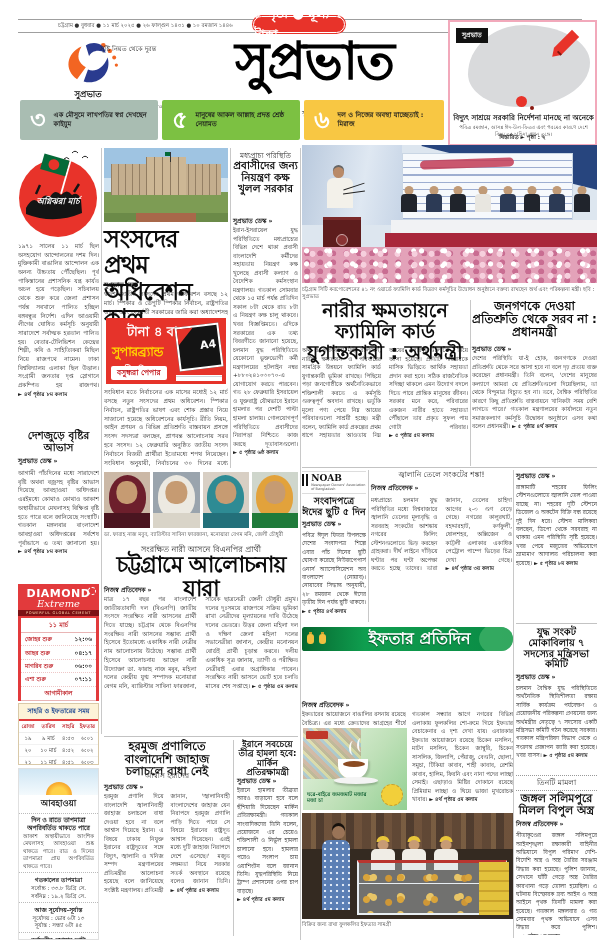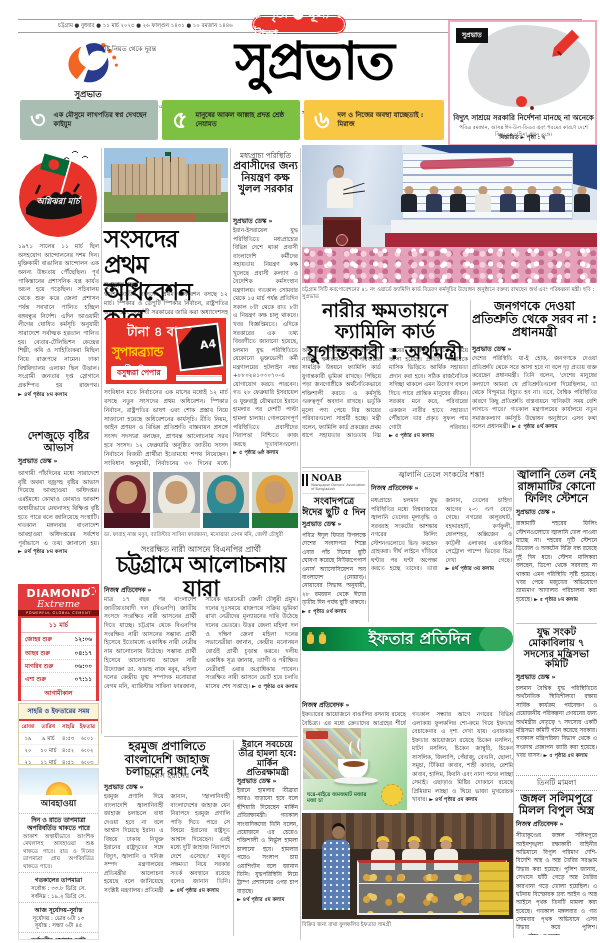--- a/index.html
+++ b/index.html
@@ -478,21 +478,20 @@
   <div class="abs" style="left:371px;top:469px;width:141px">
     <div class="kick ctr" style="font-size:7.5px">জ্বালানি তেলে সংকটের শঙ্কা!</div>
     <div class="by" style="margin-top:2px">নিজস্ব প্রতিবেদক »</div>
     <div class="j" style="font-size:5.7px;height:96px;margin-top:2px;column-count:2;column-gap:8px">
       <span>মধ্যপ্রাচ্যে চলমান যুদ্ধ পরিস্থিতির মধ্যে বিশ্ববাজারে জ্বালানি তেলের মূল্যবৃদ্ধি ও সরবরাহ সংকটের আশঙ্কায় নগরের ফিলিং স্টেশনগুলোতে ভিড় করছেন গ্রাহকরা। দীর্ঘ লাইনে দাঁড়িয়ে ঘণ্টার পর ঘণ্টা অপেক্ষা করতে হচ্ছে তাদের। তারা জানান, তেলের চাহিদা আগের ২-৩ গুণ বেড়ে গেছে। নগরের কালুরঘাট, বহদ্দারহাট, কর্ণফুলী, ষোলশহর, অক্সিজেন ও কাট্টলী এলাকার একাধিক পেট্রোল পাম্পে ভিড়ের চিত্র দেখা গেছে।</span>
       <span class="more" style="font-size:5.3px">► ৪র্থ পৃষ্ঠার ৩য় কলাম</span>
     </div>
   </div>
 
   <div class="abs" style="left:516px;top:469px;width:81px">
-    <div class="hl ctr" style="font-size:11px">জ্বালানি তেল নেই রাঙ্গামাটির কোনো ফিলিং স্টেশনে</div>
     <div class="by" style="margin-top:2px">সুপ্রভাত ডেস্ক »</div>
     <div class="j" style="font-size:5.6px;height:92px;margin-top:1px">
       <span>রাঙ্গামাটি শহরের ফিলিং স্টেশনগুলোতে জ্বালানি তেল পাওয়া যাচ্ছে না। শহরের দুটি স্টেশনে ডিজেল ও অকটেন বিক্রি বন্ধ রয়েছে দুই দিন ধরে। স্টেশন মালিকরা বলছেন, ডিপো থেকে সরবরাহ না থাকায় এমন পরিস্থিতি সৃষ্টি হয়েছে। খবর পেয়ে মজুতের অভিযোগে ভ্রাম্যমাণ আদালত পরিচালনা করা হয়েছে।</span>
       <span class="more" style="font-size:5.2px">► ৫ পৃষ্ঠার ৮ম কলাম</span>
     </div>
   </div>
 
   <div class="abs" style="left:516px;top:627px;width:81px">
     <div class="hl ctr" style="font-size:9.8px">যুদ্ধ সংকট মোকাবিলায় ৭ সদস্যের মন্ত্রিসভা কমিটি</div>
     <div class="by" style="margin-top:2px">সুপ্রভাত ডেস্ক »</div>

